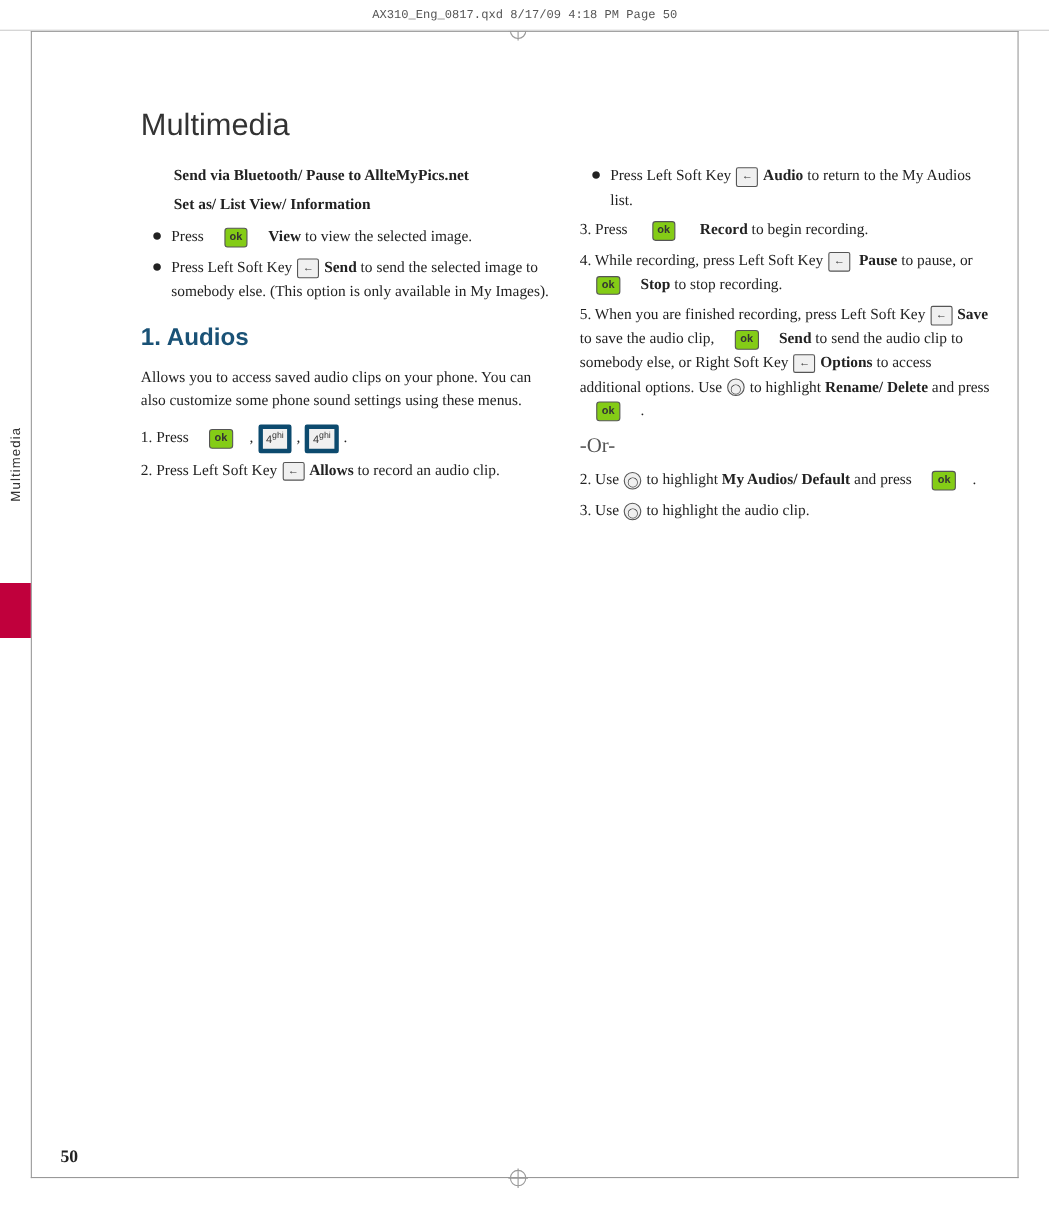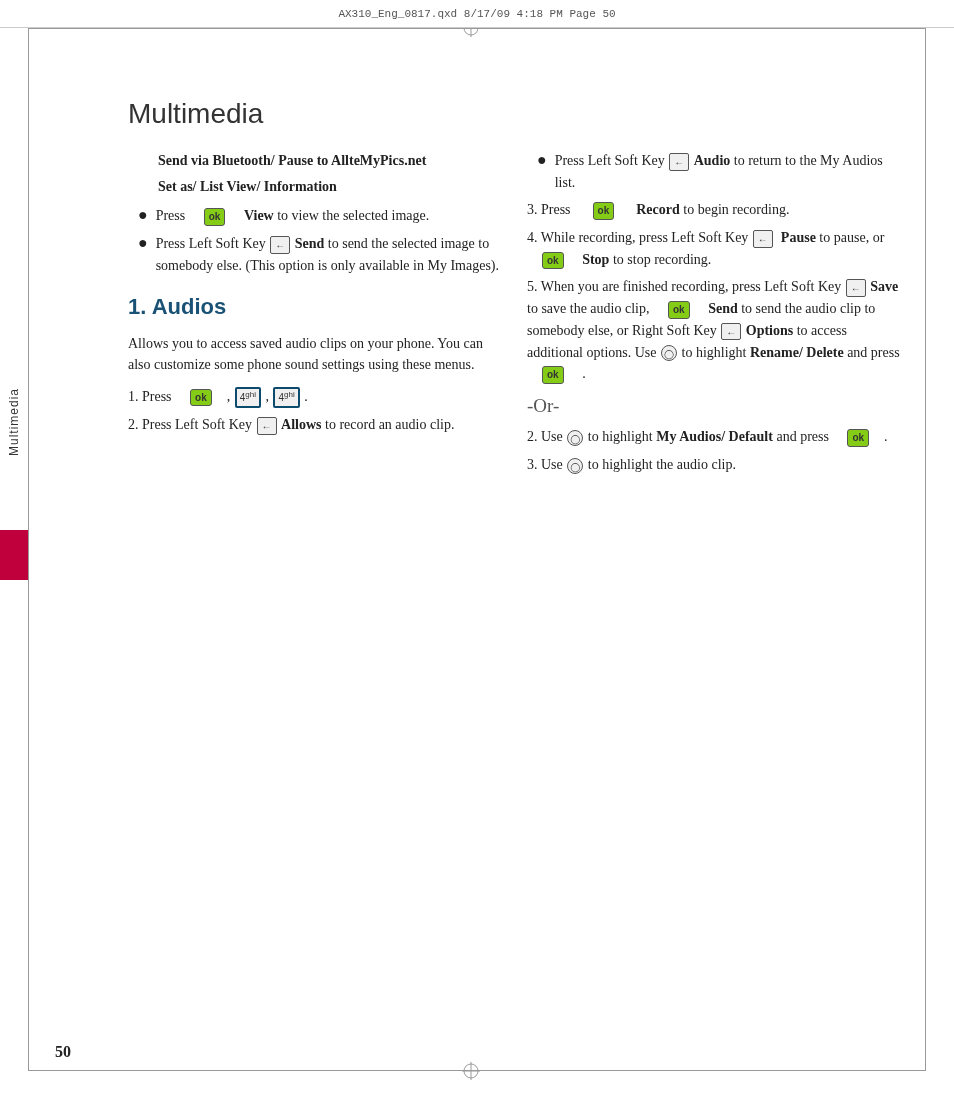--- a/index.html
+++ b/index.html
@@ -262,21 +262,21 @@
       line-height: 16px;
       text-align: center;
       font-family: Arial, sans-serif;
       color: #333;
       vertical-align: middle;
       background: #f0f0f0;
       margin: 0 1px;
     }
     .icon-4ghi {
       display: inline-block;
-      border: 2px solid #0c4a6e;
+      border: 4px solid #0c4a6e;
       border-radius: 2px;
       padding: 0 3px;
       font-size: 10px;
       font-family: Arial, sans-serif;
       color: #333;
       vertical-align: middle;
       background: #f0f0f0;
       margin: 0 1px;
     }
 

